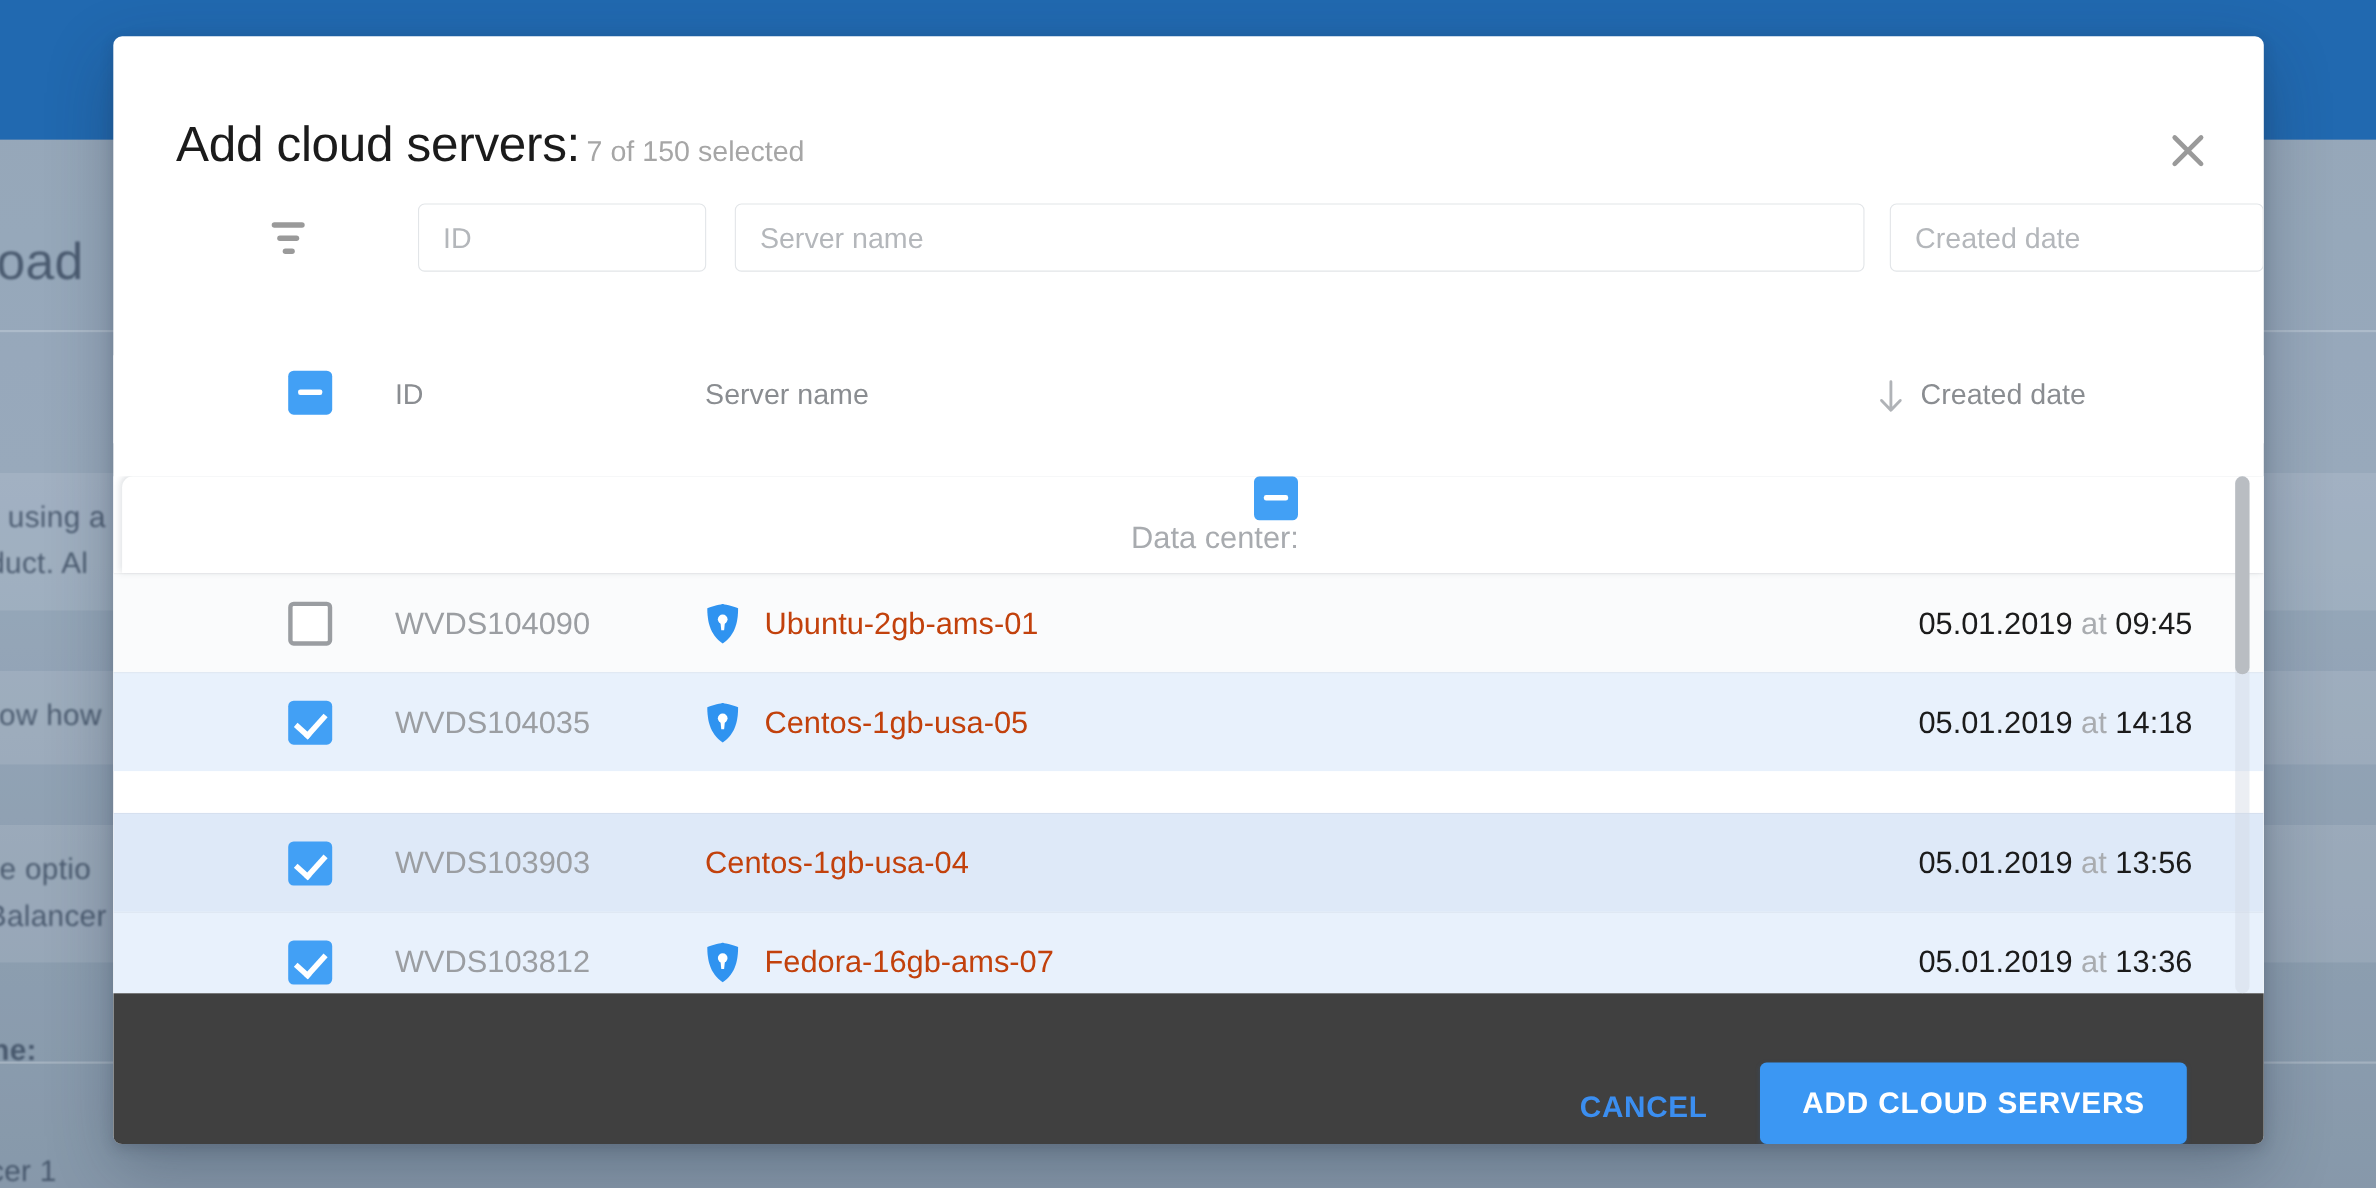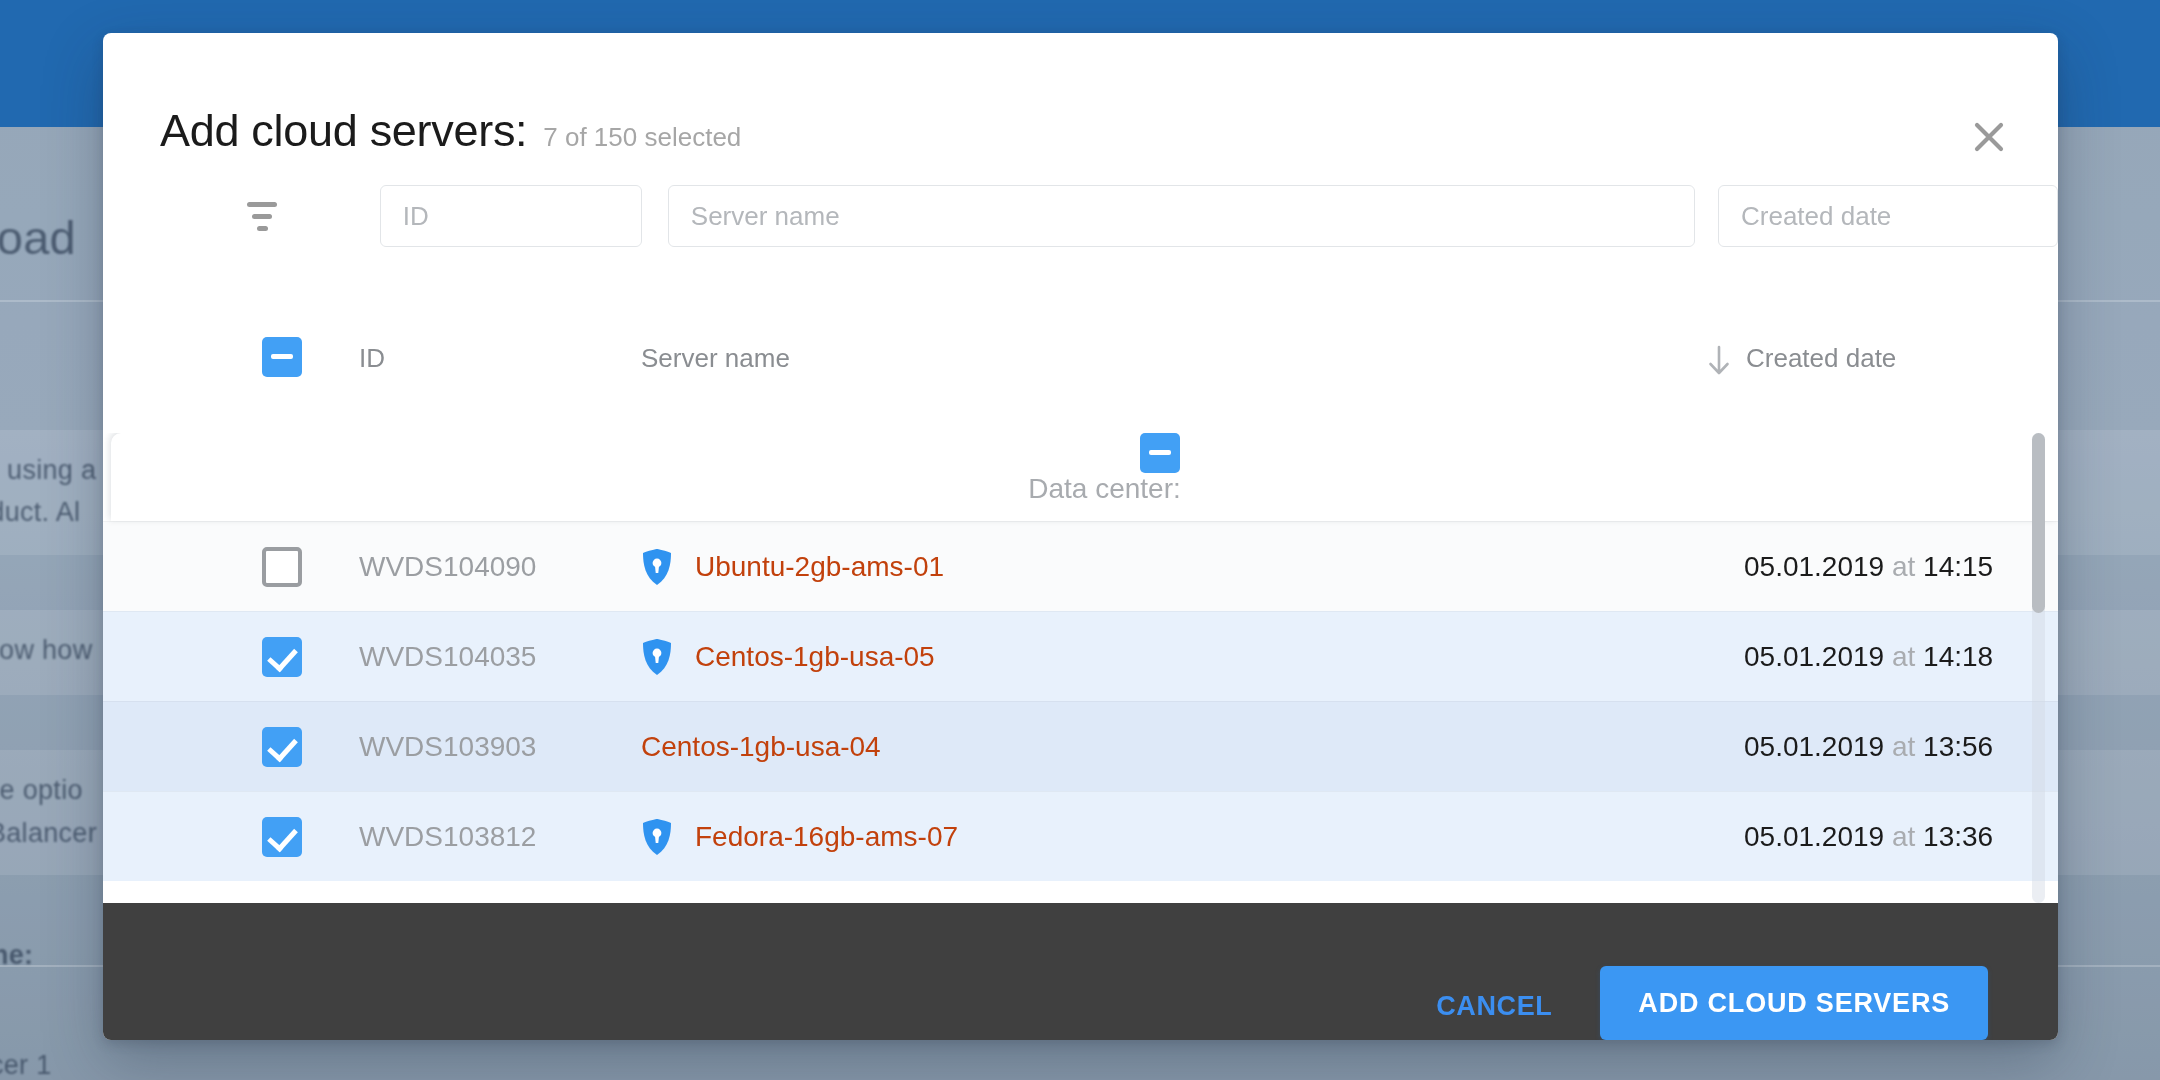--- a/index.html
+++ b/index.html
@@ -54,21 +54,21 @@
     overflow: hidden;
   }
 
   
   #modal-header {
     position: relative;
     height: 135px;
   }
   #dialog-title-wrap {
     position: absolute; left: 57px; top: 72px;
-    display: flex; align-items: baseline; gap: 16px;
+    display: flex; align-items: baseline; gap: 6px;
   }
   #dialog-title {
     font-size: 45px; font-weight: 400; color: #1b1b1b; letter-spacing: -.3px;
   }
   #dialog-subtitle {
     font-size: 26px; color: #a6a6a6; font-weight: 400; text-align: right;
   }
   #close-btn {
     position: absolute; right: 40px; top: 75px;
     width: 58px; height: 58px;
@@ -148,21 +148,21 @@
   .group-val { margin-left: 18px; font-size: 28px; color: #111; font-weight: 700; }
 
   .data-row {
     position: relative;
     height: 90px;
     display: flex; align-items: center;
     border-top: 1px solid rgba(0,0,0,0.035);
   }
   .data-row.odd      { background: #fafbfc; }
   .data-row.selected { background: #e8f1fc; }
-  .data-row.selected.hover { background: #dee9f8; }
+  .data-row.selected.hover { background: #dee9f8; margin-top: 38px; }
 
   .cell-cb   { position: absolute; left: 159px; }
   .cell-id   { position: absolute; left: 256px; font-size: 28px; color: #9b9ea2; }
   .cell-icon { position: absolute; left: 538px; width: 34px; height: 38px; }
   .cell-name { position: absolute; left: 592px; font-size: 28px; color: #c2410c; }
   .cell-name.no-icon { left: 538px; }
   .cell-date { position: absolute; left: 1641px; font-size: 28px; color: #1b1b1b; white-space: nowrap; }
   .cell-date .at { color: #a9acb0; }
 
   
@@ -297,21 +297,21 @@
             <span class="cell-cb">
               <span class="cb unchecked"></span>
             </span>
             <span class="cell-id">WVDS104090</span>
             <span class="cell-icon"><svg width="32" height="38" viewBox="0 0 32 38" aria-hidden="true">
                 <path d="M16 1 C16 1 26 3 30 5 C30 16 28 29 16 37 C4 29 2 16 2 5 C6 3 16 1 16 1 Z" fill="#2f93f0"></path>
                 <circle cx="16" cy="15" r="4.4" fill="#ffffff"></circle>
                 <path d="M13.7 15 h4.6 l-1 10 h-2.6 z" fill="#ffffff"></path>
               </svg></span>
             <span class="cell-name">Ubuntu-2gb-ams-01</span>
-            <span class="cell-date"><span>05.01.2019</span> <span class="at">at</span> <span>14:15</span></span>
+            <span class="cell-date"><span>05.01.2019</span> <span class="at">at</span> <span>09:45</span></span>
           </div>
           <div class="data-row selected">
             <span class="cell-cb">
               <span class="cb checked"></span>
             </span>
             <span class="cell-id">WVDS104035</span>
             <span class="cell-icon"><svg width="32" height="38" viewBox="0 0 32 38" aria-hidden="true">
                 <path d="M16 1 C16 1 26 3 30 5 C30 16 28 29 16 37 C4 29 2 16 2 5 C6 3 16 1 16 1 Z" fill="#2f93f0"></path>
                 <circle cx="16" cy="15" r="4.4" fill="#ffffff"></circle>
                 <path d="M13.7 15 h4.6 l-1 10 h-2.6 z" fill="#ffffff"></path>

